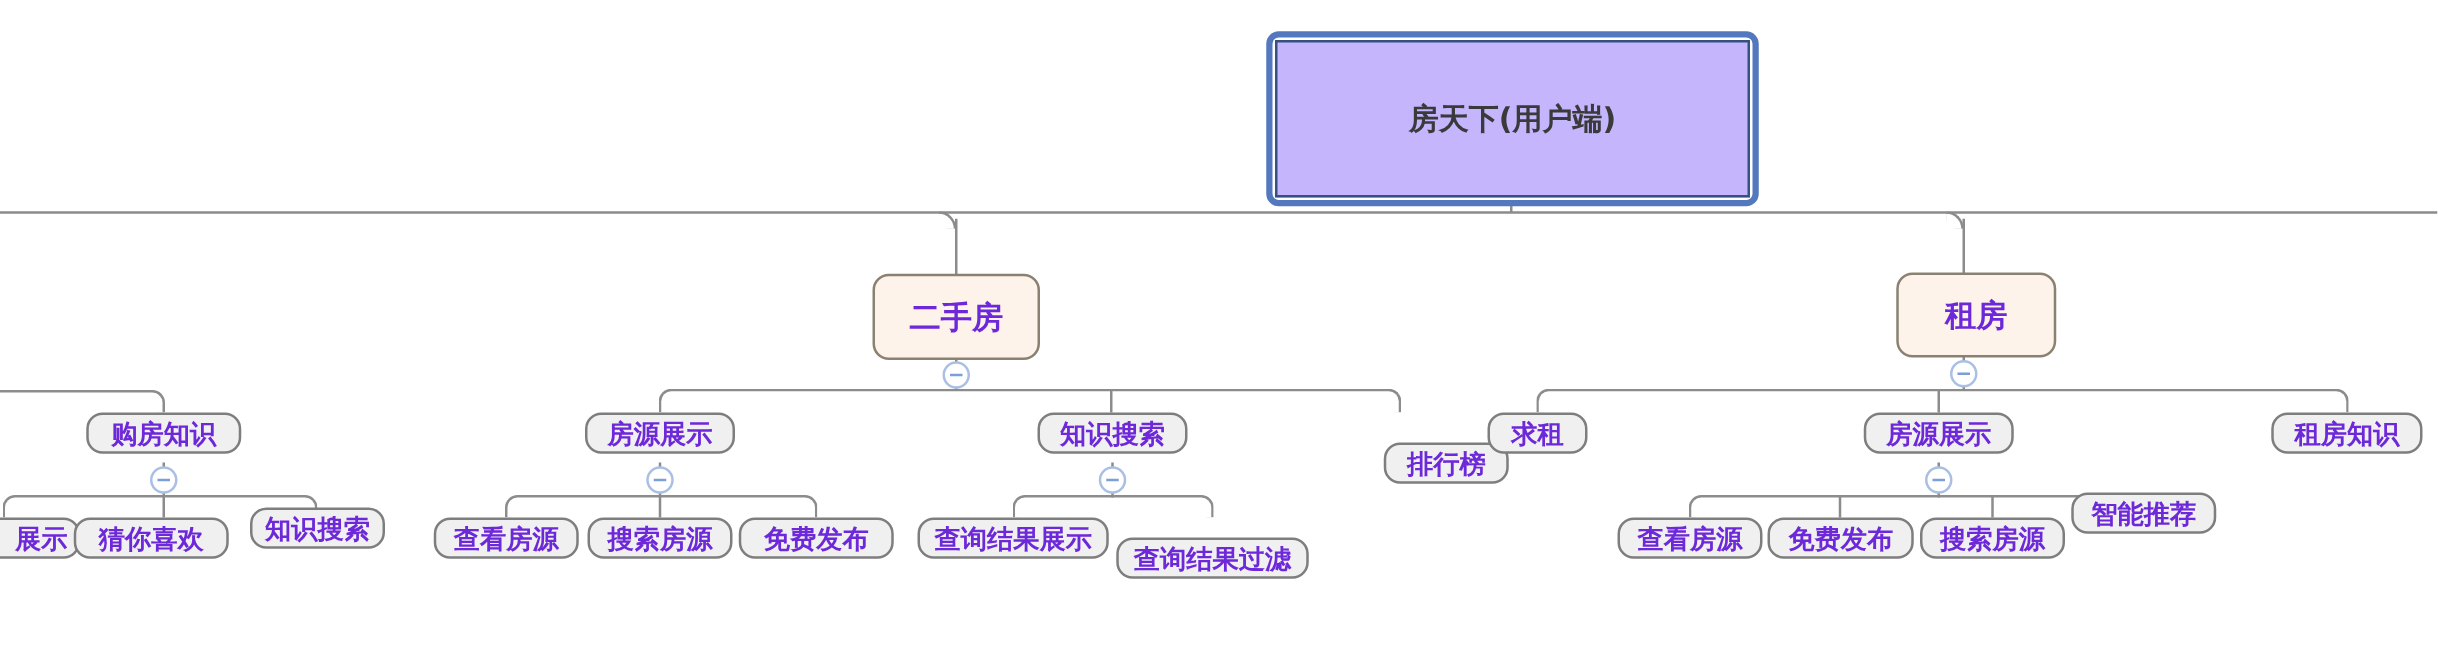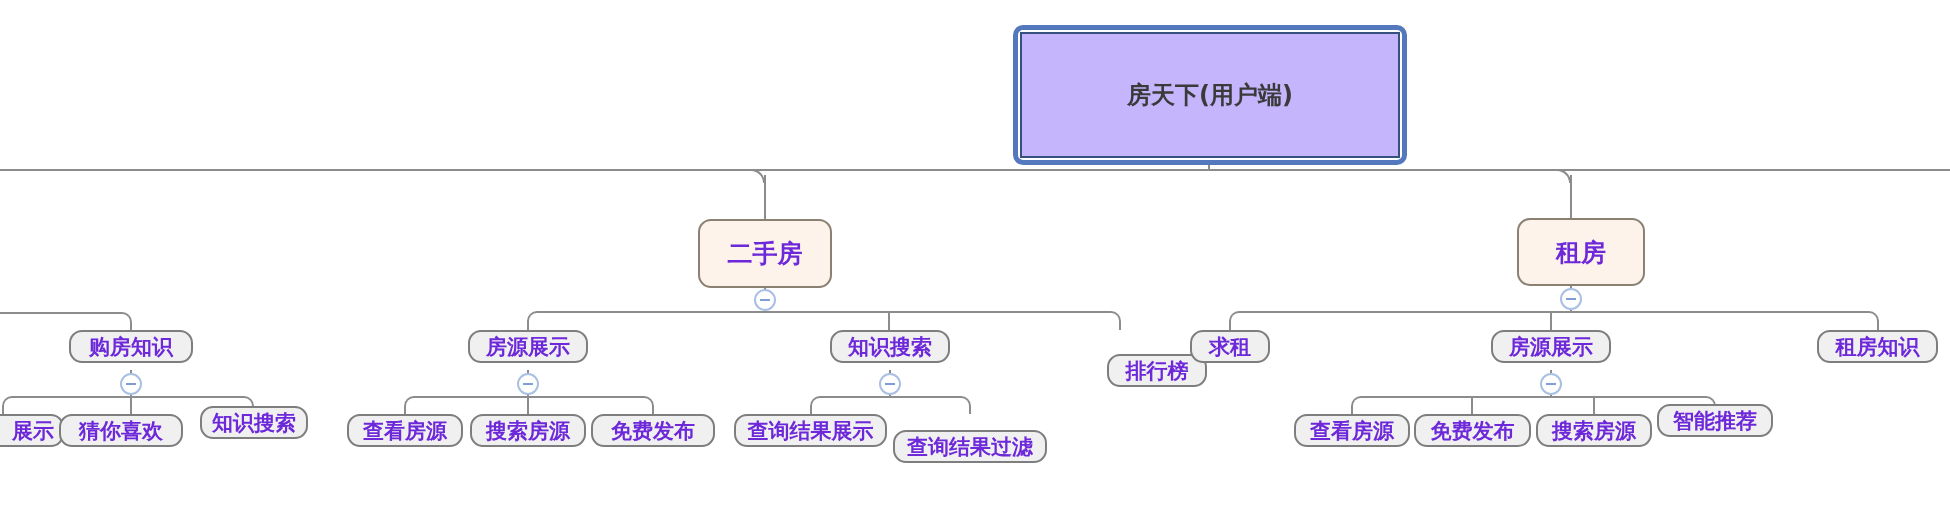--- a/index.html
+++ b/index.html
@@ -161,15 +161,15 @@
 </div>
 <div class="node sub" style="left:1294px;top:414px;width:116px;">
   <span>查看房源</span>
 </div>
 <div class="node sub" style="left:1414px;top:414px;width:117px;">
   <span>免费发布</span>
 </div>
 <div class="node sub" style="left:1536px;top:414px;width:116px;">
   <span>搜索房源</span>
 </div>
-<div class="node sub" style="left:1657px;top:404px;width:116px;text-align:center;">
+<div class="node sub" style="left:1657px;top:394px;width:116px;text-align:center;">
   <span>智能推荐</span>
 </div>
 
 </body></html>

